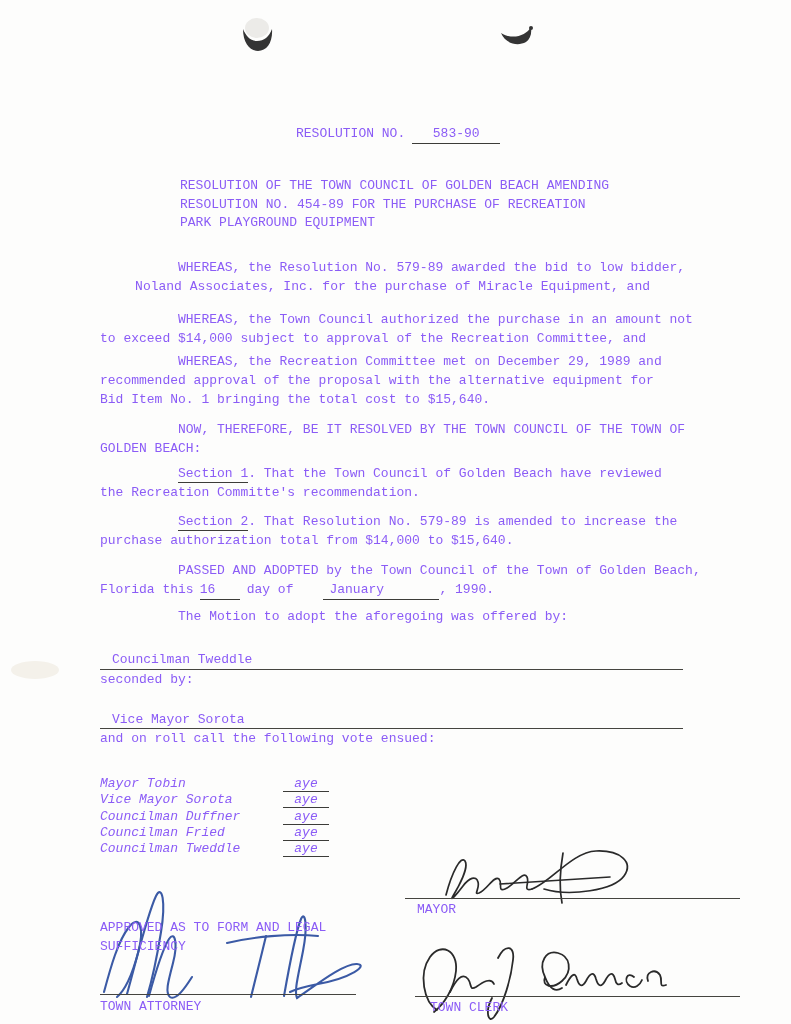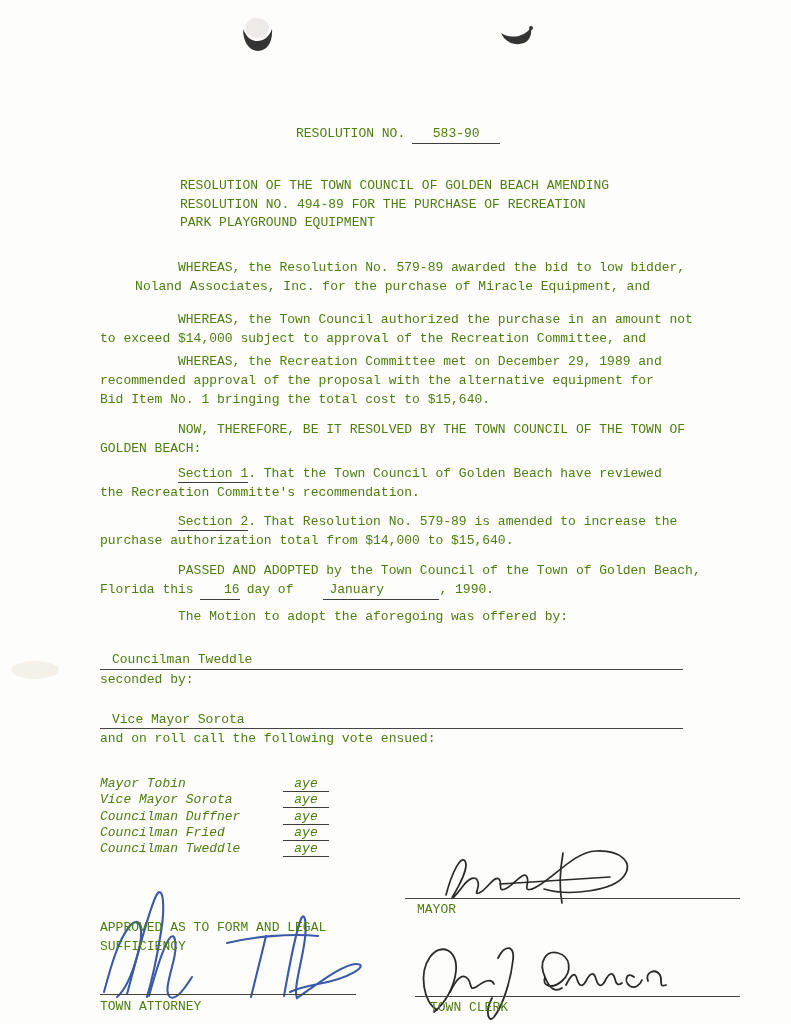--- a/index.html
+++ b/index.html
@@ -3,34 +3,34 @@
 <meta charset="utf-8">
 <style>
   html,body{margin:0;padding:0;background:#e8e8e6;}
   .page{
     position:relative;
     width:791px;height:1024px;
     margin:0 auto;
     background:#fdfdfc;
     overflow:hidden;
     font-family:"Liberation Mono","DejaVu Sans Mono",monospace;
-    color:#4d7c0f;
+    color:#8b5cf6;
     font-size:13px;
   }
   .abs{position:absolute;}
   .pre{white-space:pre;line-height:19px;}
   .title-row{display:flex;align-items:baseline;}
   .title-num{
     display:inline-block;width:88px;text-align:center;
     border-bottom:1.4px solid #3c3c38;padding-bottom:2px;margin-left:7px;
   }
   .sec-line1{padding-left:78px;}
   .sec-heading{border-bottom:1.2px solid #3c3c38;padding-bottom:1px;}
   .fill-day{
-    display:inline-block;width:40px;text-align:right;
+    display:inline-block;width:40px;text-align:left;
     border-bottom:1.3px solid #3c3c38;margin-left:6px;
   }
   .fill-mid{margin-left:7px;}
   .fill-month{
     display:inline-block;width:110px;text-align:left;padding-left:6px;
     border-bottom:1.3px solid #3c3c38;margin-left:30px;
   }
   .rule{position:absolute;height:1.4px;background:#45443f;}
   .vote-row{display:flex;height:16.3px;line-height:16.3px;font-style:italic;}
   .vote-name{width:183px;}
@@ -85,21 +85,21 @@
       <path d="M648,981 C645,972 655,968 660,975 C663,981 658,988 666,985"></path>
     </g>
   </svg>
 
   <div class="abs title-row" style="left:296px;top:126px;">
     <span>RESOLUTION NO.</span>
     <span class="title-num">583-90</span>
   </div>
 
   <div class="abs pre" style="left:180px;top:177px;line-height:18.5px;">RESOLUTION OF THE TOWN COUNCIL OF GOLDEN BEACH AMENDING
-RESOLUTION NO. 494-89 FOR THE PURCHASE OF RECREATION
+RESOLUTION NO. 454-89 FOR THE PURCHASE OF RECREATION
 PARK PLAYGROUND EQUIPMENT</div>
 
   <div class="abs pre" style="left:100px;top:258px;text-align:center;">          WHEREAS, the Resolution No. 579-89 awarded the bid to low bidder,
 Noland Associates, Inc. for the purchase of Miracle Equipment, and</div>
   <div class="abs pre" style="left:100px;top:310px;">          WHEREAS, the Town Council authorized the purchase in an amount not
 to exceed $14,000 subject to approval of the Recreation Committee, and</div>
   <div class="abs pre" style="left:100px;top:352px;">          WHEREAS, the Recreation Committee met on December 29, 1989 and
 recommended approval of the proposal with the alternative equipment for
 Bid Item No. 1 bringing the total cost to $15,640.</div>
 

